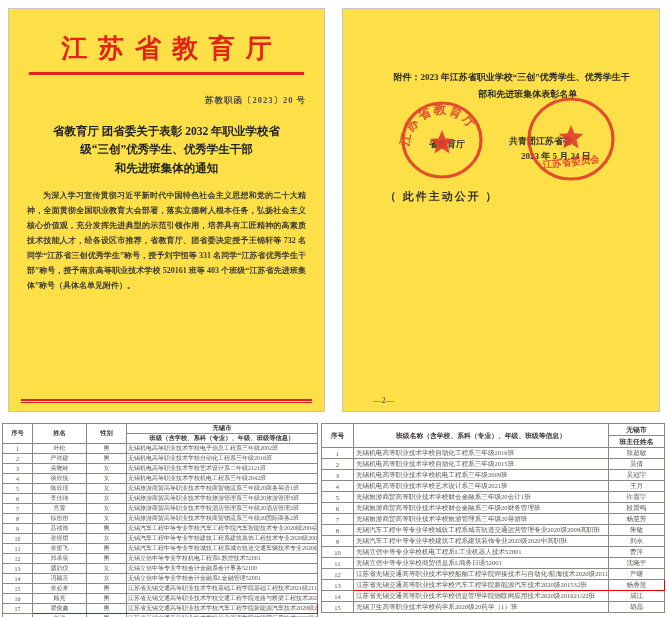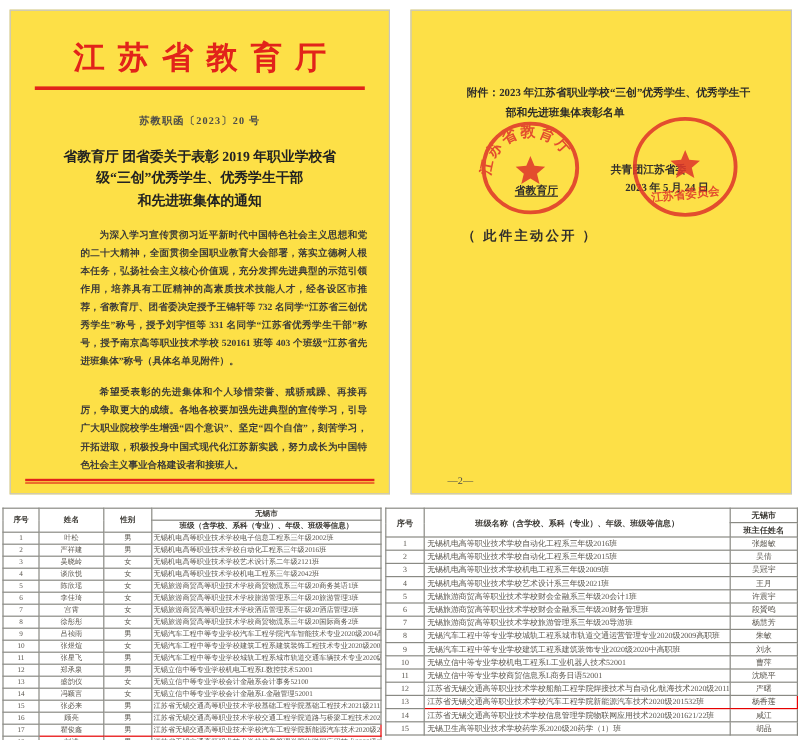--- a/index.html
+++ b/index.html
@@ -6,30 +6,30 @@
     --accent:#e2231a;
     --stamp:#e0392b;
     --hl:#e60000;
   }
   *{margin:0;padding:0;box-sizing:border-box;}
   html,body{width:667px;height:617px;background:#ffffff;overflow:hidden;}
   body{position:relative;font-family:"Liberation Serif","DejaVu Serif",serif;}
 
   .page{position:absolute;background:#fde047;border:1px solid #c6c6c6;}
   #page1{left:8px;top:8px;width:317px;height:404px;padding:0 18px;}
-  #page2{left:342px;top:8px;width:318px;height:404px;}
+  #page2{left:342px;top:8px;width:318px;height:404px;text-align:center;}
 
   .letterhead{margin-top:22px;text-align:center;font-size:26px;font-weight:bold;
     color:var(--accent);letter-spacing:0.42em;text-indent:0.42em;white-space:nowrap;}
   .red-rule{height:3px;background:var(--accent);margin:6px 2px 0 2px;}
-  .doc-number{margin-top:20px;text-align:center;font-size:8.5px;font-weight:bold;color:#4a4a4a;letter-spacing:1px;}
+  .doc-number{margin-top:20px;text-align:right;font-size:8.5px;font-weight:bold;color:#4a4a4a;letter-spacing:1px;}
   .notice-title{margin-top:15px;text-align:center;font-size:11.5px;font-weight:bold;
     color:#222;line-height:1.6;white-space:pre-line;}
   .body-text{margin-top:11px;font-size:8px;color:#3d3b38;line-height:1.88;text-align:justify;font-weight:bold;}
-  .body-text.indent{text-indent:2em;margin-left:40px;}
+  .body-text.indent{text-indent:2em;}
   .dbl-red-line{position:absolute;left:12px;right:12px;bottom:8px;height:4px;
     border-top:2px solid var(--accent);border-bottom:1px solid var(--accent);}
 
   .attach-note{position:absolute;left:46px;top:60px;width:245px;font-size:9px;font-weight:bold;
     color:#2e2c29;line-height:1.9;white-space:pre-line;padding-left:3.6em;text-indent:-3.6em;}
   .stamp{position:absolute;opacity:0.88;}
   .stamp-label{position:absolute;font-size:9px;font-weight:bold;color:#33302c;white-space:nowrap;}
   .public-note{position:absolute;left:42px;top:180px;font-size:11px;font-weight:bold;color:#33302c;letter-spacing:2px;}
   .page-num{position:absolute;left:30px;top:386px;font-size:8.5px;color:#4a4a4a;}
 
@@ -51,33 +51,32 @@
   tr.hl td:nth-child(2){border-left:1.6px solid var(--hl);}
   tr.hl td:last-child{border-right:1.6px solid var(--hl);}
 </style>
 </head>
 <body>
 
 <div class="page" id="page1">
   <div class="letterhead">江苏省教育厅</div>
   <div class="red-rule"></div>
   <div class="doc-number">苏教职函〔2023〕20 号</div>
-  <div class="notice-title">省教育厅 团省委关于表彰 2019 年职业学校省
+  <div class="notice-title">省教育厅 团省委关于表彰 2032 年职业学校省
 级“三创”优秀学生、优秀学生干部
 和先进班集体的通知</div>
   <div class="body-text indent">为深入学习宣传贯彻习近平新时代中国特色社会主义思想和党的二十大精神，全面贯彻全国职业教育大会部署，落实立德树人根本任务，弘扬社会主义核心价值观，充分发挥先进典型的示范引领作用，培养具有工匠精神的高素质技术技能人才，经各设区市推荐，省教育厅、团省委决定授予王锦轩等 732 名同学“江苏省三创优秀学生”称号，授予刘宇恒等 331 名同学“江苏省优秀学生干部”称号，授予南京高等职业技术学校 520161 班等 403 个班级“江苏省先进班集体”称号（具体名单见附件）。</div>
-  <div class="body-text indent">希望受表彰的先进集体和个人珍惜荣誉、戒骄戒躁、再接再厉，争取更大的成绩。各地各校要加强先进典型的宣传学习，引导广大职业院校学生增强“四个意识”、坚定“四个自信”，刻苦学习，开拓进取，积极投身中国式现代化江苏新实践，努力成长为中国特色社会主义事业合格建设者和接班人。</div>
   <div class="dbl-red-line"></div>
 </div>
 
 <div class="page" id="page2">
   <div class="attach-note">附件：2023 年江苏省职业学校“三创”优秀学生、优秀学生干
 部和先进班集体表彰名单</div>
 
-  <div class="stamp-label" style="left:86px;top:144px;text-decoration:underline;">省教育厅</div>
+  <div class="stamp-label" style="left:86px;top:129px;">省教育厅</div>
   <div class="stamp-label" style="left:166px;top:126px;">共青团江苏省委</div>
   <div class="stamp-label" style="left:178px;top:141px;">2023 年 5 月 24 日</div>
 
   <svg class="stamp" style="left:56px;top:90px;" width="86" height="82" viewBox="0 0 86 82">
     <ellipse cx="43" cy="41" rx="39" ry="37" fill="none" stroke="#e0392b" stroke-width="3.2"></ellipse>
     <path id="arcL" d="M 13,60 A 33,32 0 1 1 73,60" fill="none"></path>
     <text font-size="12.5" font-weight="bold" fill="#e0392b" letter-spacing="2">
       <textPath href="#arcL" startOffset="10%">江苏省教育厅</textPath>
     </text>
     <polygon fill="#e0392b" points="43,31 46.4,39.2 55.3,39.9 48.5,45.7 50.6,54.4 43,49.7 35.4,54.4 37.5,45.7 30.7,39.9 39.6,39.2"></polygon>

